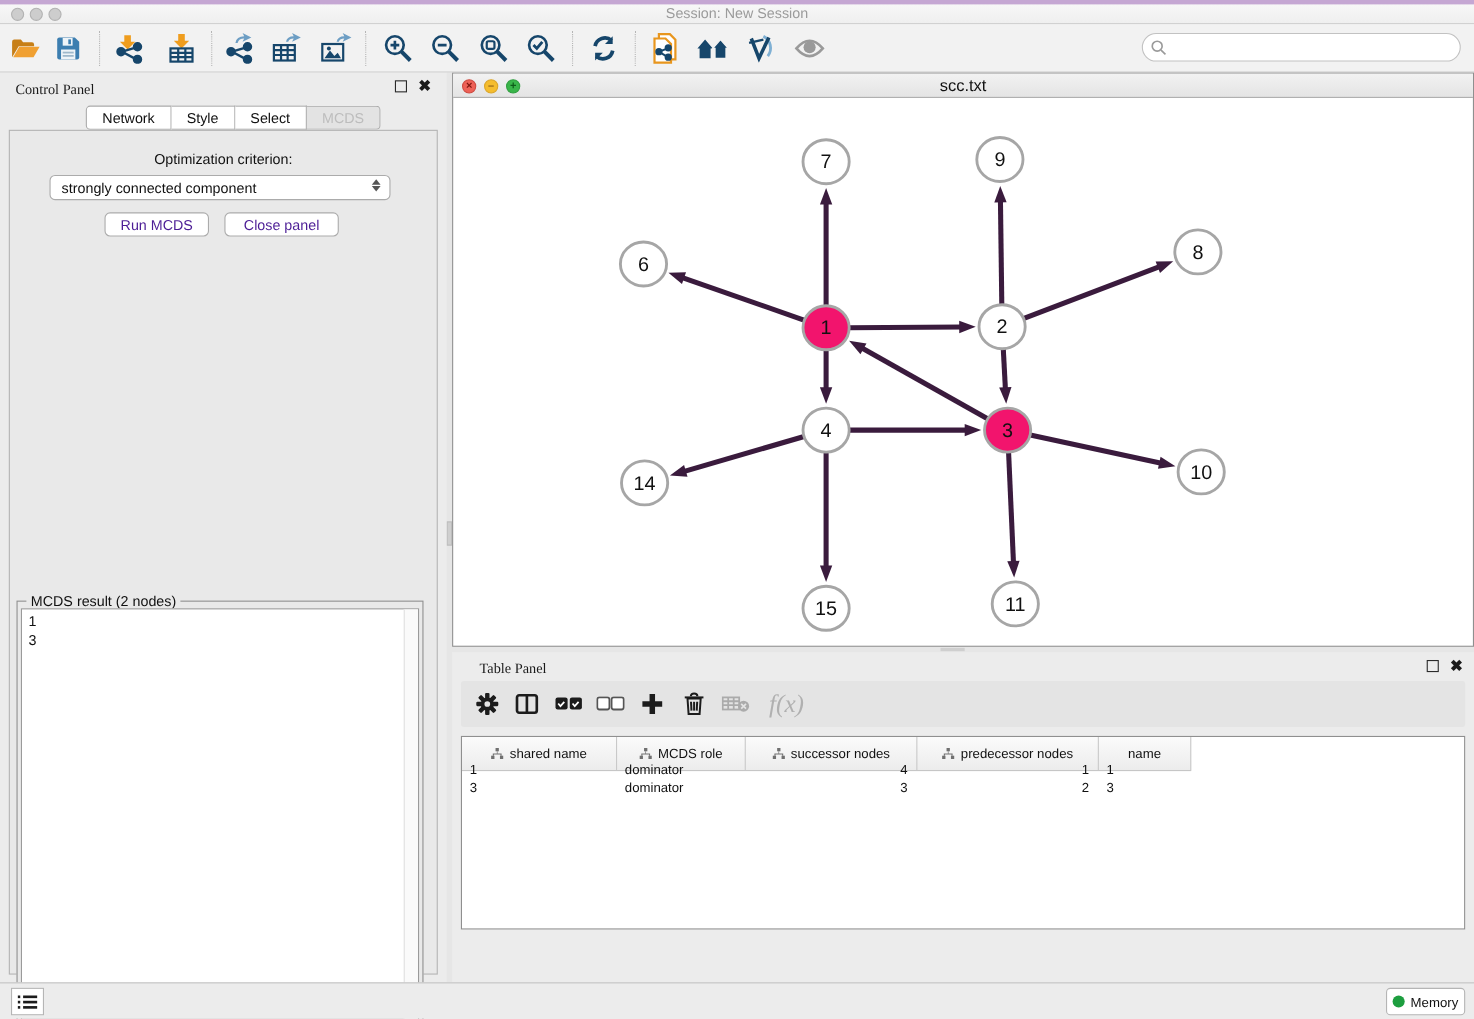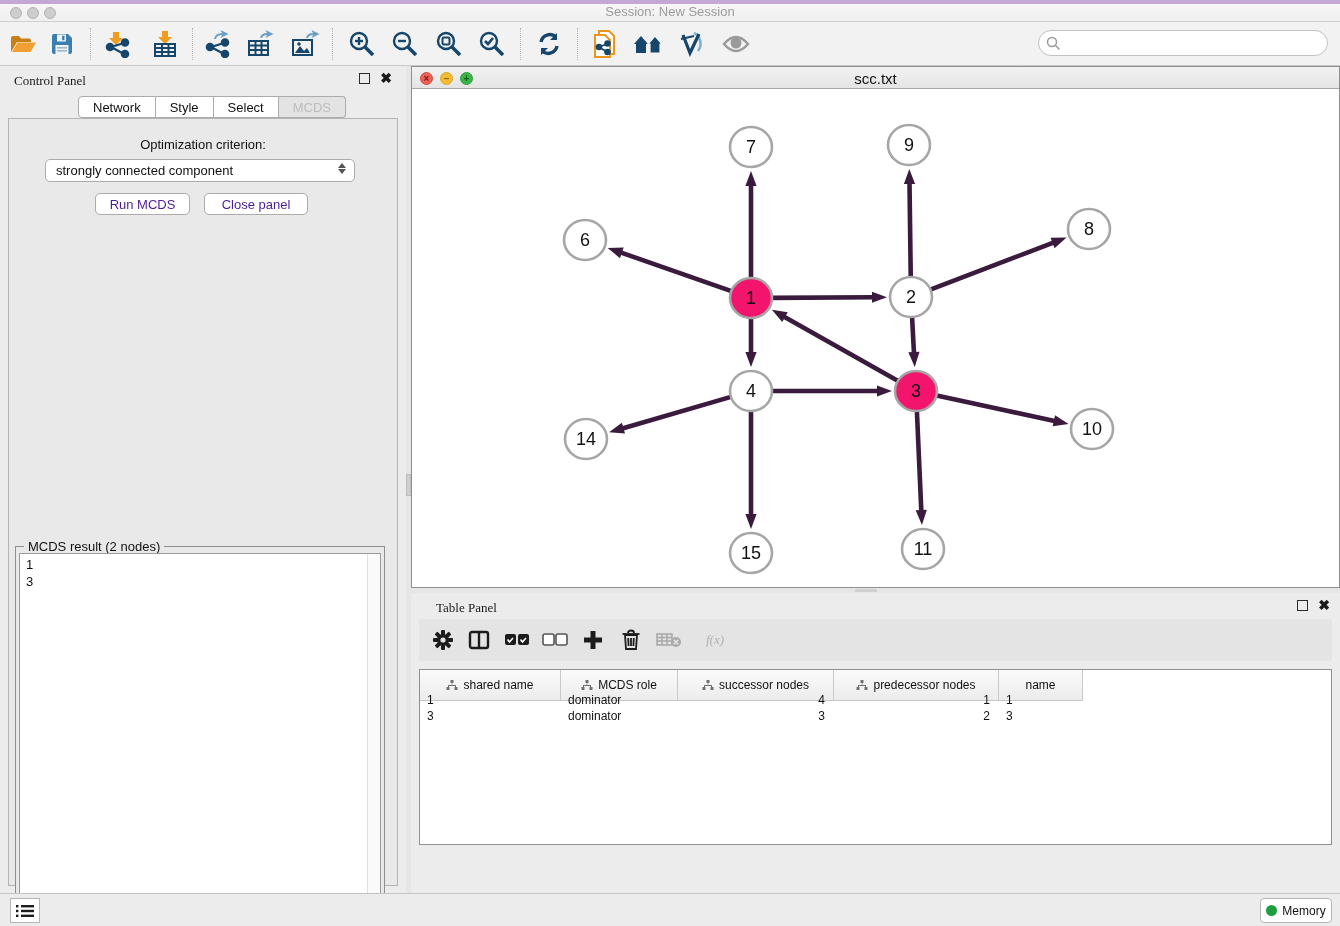--- a/index.html
+++ b/index.html
@@ -73,21 +73,21 @@
   .nt-dot { position:absolute; top:5px; width:13px; height:13px; border-radius:50%;
     display:flex; align-items:center; justify-content:center; font-size:10px; font-weight:bold; line-height:10px; }
   #net-title { position:absolute; top:3px; width:100%; text-align:center; font-size:15px; color:#111; }
   #graph-svg { position:absolute; left:0; top:22px; }
 
   
   #table-panel { position:absolute; left:411px; top:593px; width:929px; height:300px; background:#ececec; }
   #tp-header { position:absolute; left:9px; top:7px;margin-left:16px; }
   #tp-toolbar { position:absolute; left:8px; top:26px; width:913px; height:42px; background:#e4e4e4; border-radius:3px; }
   .tp-btn { position:absolute; top:5px; width:32px; height:32px; display:flex; align-items:center; justify-content:center; }
-  #fx-label { font-family:"Liberation Serif", serif; font-style:italic; font-size:13px; color:#b0b0b0; }
+  #fx-label { font-family:"Liberation Serif", serif; font-style:italic; font-size:23px; color:#b0b0b0; }
   #tp-table { position:absolute; left:8px; top:76px; width:913px; height:176px; background:#fff; border:1px solid #8f8f8f; }
   #tp-headrow { position:absolute; left:0; top:0; height:31px; display:flex;
     background:linear-gradient(#fbfbfb,#ececec); border-bottom:1px solid #c6c6c6; }
   .th { position:relative; display:flex; align-items:center; justify-content:center; gap:5px;
     border-right:1px solid #c9c9c9; font-size:12px; color:#111; }
   .trow { position:absolute; left:0; display:flex; height:17px; font-size:12px; color:#111; }
   .td { display:flex; align-items:center; }
   .td.l { justify-content:flex-start; padding-left:7px; }
   .td.r { justify-content:flex-end; padding-right:9px; }
   #tp-tabs { position:absolute; left:0; top:269px; width:100%; display:flex; justify-content:center; }

